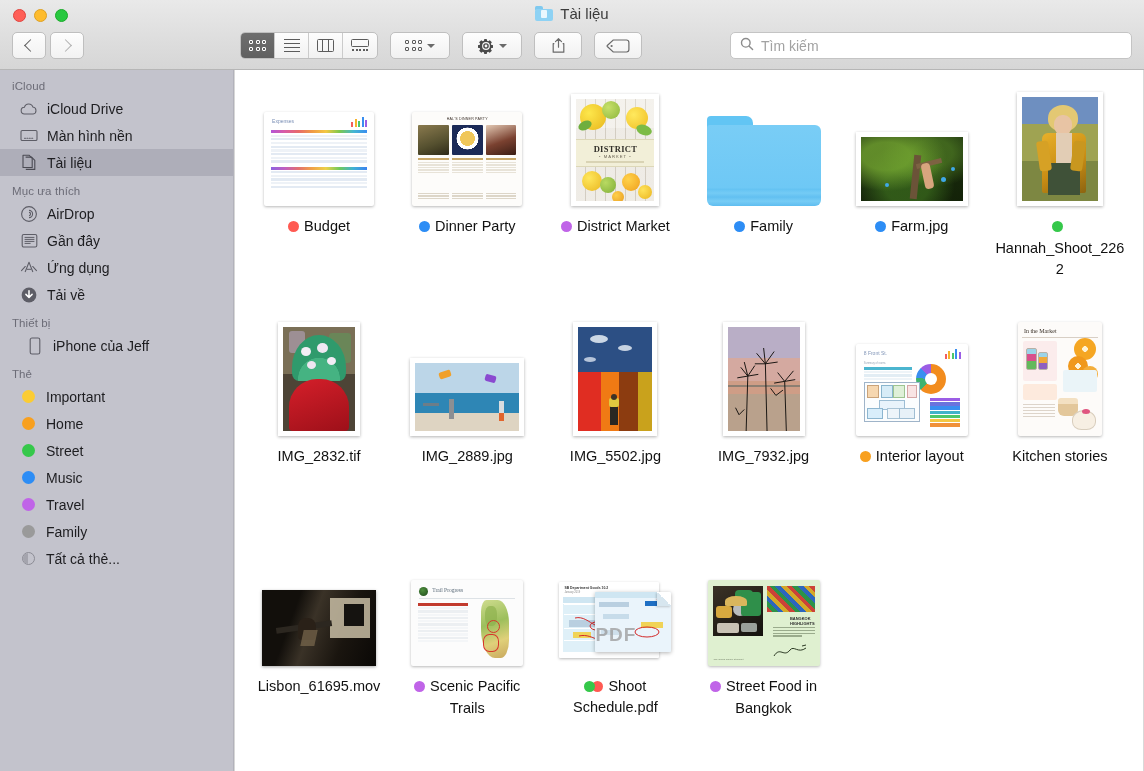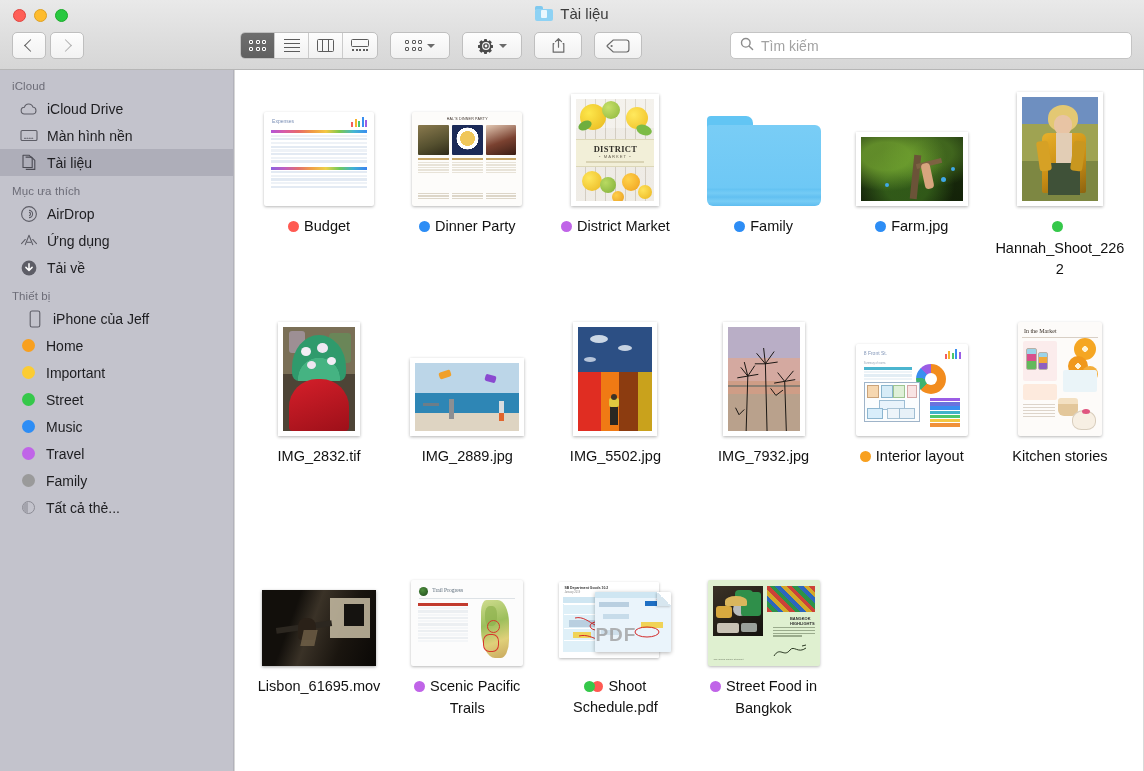--- a/index.html
+++ b/index.html
@@ -447,20 +447,29 @@
           <svg width="18" height="18" viewBox="0 0 18 18">
               <circle cx="9" cy="9" r="7.4" fill="none" stroke="#5d5d66" stroke-width="1.1"></circle>
               <path d="M9 12.6a3.6 3.6 0 000-7.2" fill="none" stroke="#5d5d66" stroke-width="1.1"></path>
               <path d="M9 10.6a1.6 1.6 0 000-3.2" fill="none" stroke="#5d5d66" stroke-width="1.1"></path>
             </svg>
         </span>
         <span>AirDrop</span>
       </div>
       <div class="sb-item">
         <span class="sb-ico">
+          <svg width="17" height="16" viewBox="0 0 17 16">
+              <rect x="1.2" y="1.5" width="14.6" height="12.5" rx="1.6" fill="none" stroke="#5d5d66" stroke-width="1.1"></rect>
+              <path d="M3.6 4.4h9.8M3.6 6.4h9.8M3.6 8.4h9.8M3.6 10.4h6" stroke="#5d5d66" stroke-width="1"></path>
+            </svg>
+        </span>
+        <span>Gần đây</span>
+      </div>
+      <div class="sb-item">
+        <span class="sb-ico">
           <svg width="19" height="17" viewBox="0 0 19 17">
               <path d="M5.4 13.2L9.5 3l4.1 10.2" fill="none" stroke="#5d5d66" stroke-width="1.1" stroke-linejoin="round"></path>
               <path d="M7.2 10.4h4.6" stroke="#5d5d66" stroke-width="1.1"></path>
               <path d="M1.6 11.8l4-4.4M17.4 11.8l-4-4.4" stroke="#5d5d66" stroke-width="1.1" stroke-linecap="round"></path>
             </svg>
         </span>
         <span>Ứng dụng</span>
       </div>
       <div class="sb-item">
         <span class="sb-ico">
@@ -475,27 +484,28 @@
       <div class="sb-header gap">Thiết bị</div>
       <div class="sb-item">
         <span class="sb-ico" style="margin-left:6px">
           <svg width="12" height="18" viewBox="0 0 12 18">
               <rect x="1.2" y="1" width="9.6" height="16" rx="1.8" fill="none" stroke="#5d5d66" stroke-width="1.1"></rect>
             </svg>
         </span>
         <span>iPhone của Jeff</span>
       </div>
 
+      <div class="sb-header gap">Thẻ</div>
+      <div class="sb-item tag">
+        <span class="dot" id="tagdot2" style="background: rgb(251, 204, 51);"></span>
+        <span>Important</span>
+      </div>
       <div class="sb-item tag">
         <span class="dot" id="tagdot1" style="background: rgb(248, 160, 31);"></span>
         <span>Home</span>
-      </div>
-      <div class="sb-item tag">
-        <span class="dot" id="tagdot2" style="background: rgb(251, 204, 51);"></span>
-        <span>Important</span>
       </div>
       <div class="sb-item tag">
         <span class="dot" id="tagdot3" style="background: rgb(53, 200, 74);"></span>
         <span>Street</span>
       </div>
       <div class="sb-item tag">
         <span class="dot" id="tagdot4" style="background: rgb(45, 141, 245);"></span>
         <span>Music</span>
       </div>
       <div class="sb-item tag">

